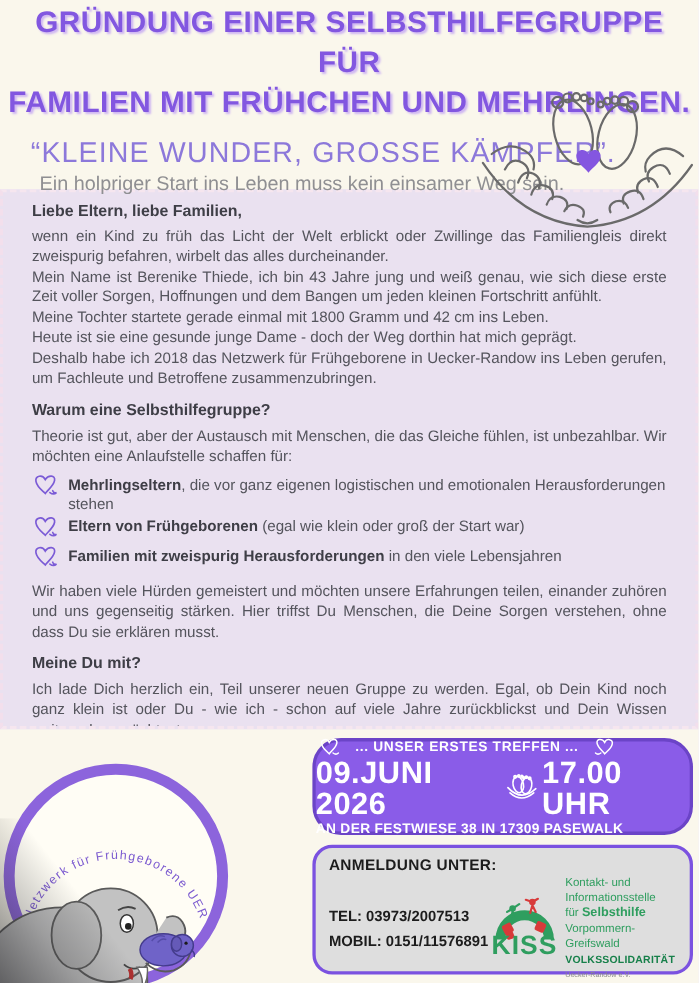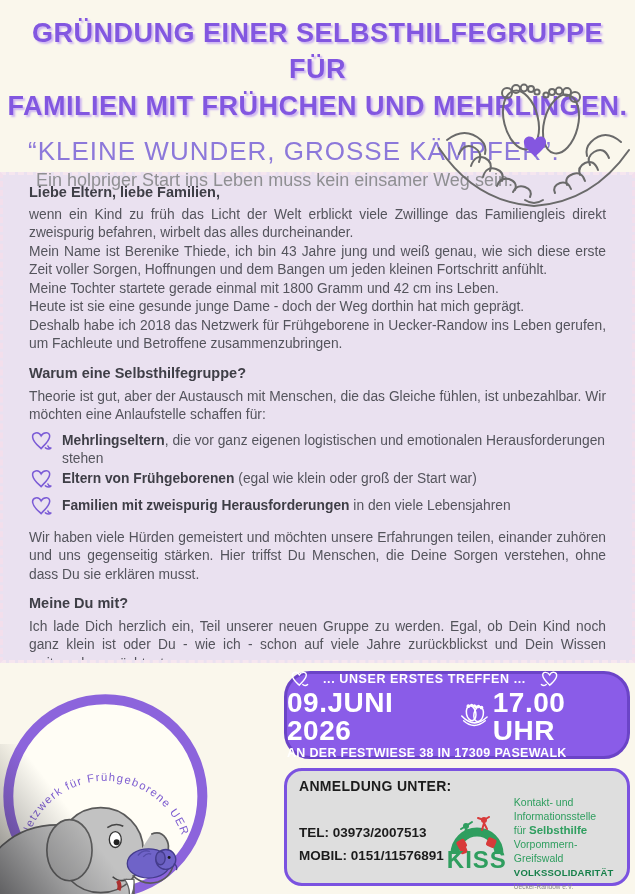--- a/index.html
+++ b/index.html
@@ -2,21 +2,21 @@
 <html><head>
 <meta charset="utf-8">
 <style>
   html,body{margin:0;padding:0;}
   .page{
     position:relative; width:635px; height:894px; overflow:hidden;
     background:#FAF7EC;
     font-family:"Liberation Sans", sans-serif;
   }
   
-  .header{position:relative; z-index:2; padding-top:15px;}
+  .header{position:relative; z-index:2; padding-top:2px;}
   .title{
     text-align:center; font-weight:800; font-size:27px; letter-spacing:.5px;
     color:#8257E0; line-height:1.35;
     text-shadow:2px 2px 2px #CDB4F2;
   }
   .quote{
     margin:12px 0 0 28px; font-size:26px; color:#8C78DA; letter-spacing:1px; font-weight:400;
   }
   .tagline{
     margin:3px 0 0 36px; font-size:18px; color:#8F8F92;
@@ -117,21 +117,21 @@
       <path d="M136 107 q-3 -8 -11 -6 q-8 3 -5 10"></path>
       <path d="M4 66 Q40 120 99 124 Q158 120 194 68"></path>
       <path d="M90 118 q9 6 18 0"></path>
     </g>
 
     <path d="M100 58 c-3 -6 -12 -4 -11 3 c1 6 8 10 11 14 c3 -4 10 -8 11 -14 c1 -7 -8 -9 -11 -3 z" fill="#8456E0" stroke="none"></path>
   </svg>
 
   <div class="panel">
     <div class="greeting">Liebe Eltern, liebe Familien,</div>
-    <p class="body-text">wenn ein Kind zu früh das Licht der Welt erblickt viele Zwillinge das Familiengleis direkt zweispurig befahren, wirbelt das alles durcheinander.</p>
+    <p class="body-text">wenn ein Kind zu früh das Licht der Welt erblickt oder Zwillinge das Familiengleis direkt zweispurig befahren, wirbelt das alles durcheinander.</p>
     <p class="body-text">Mein Name ist Berenike Thiede, ich bin 43 Jahre jung und weiß genau, wie sich diese erste Zeit voller Sorgen, Hoffnungen und dem Bangen um jeden kleinen Fortschritt anfühlt.</p>
     <p class="body-text">Meine Tochter startete gerade einmal mit 1800 Gramm und 42 cm ins Leben.</p>
     <p class="body-text">Heute ist sie eine gesunde junge Dame - doch der Weg dorthin hat mich geprägt.</p>
     <p class="body-text">Deshalb habe ich 2018 das Netzwerk für Frühgeborene in Uecker-Randow ins Leben gerufen, um Fachleute und Betroffene zusammenzubringen.</p>
 
     <div class="section-heading">Warum eine Selbsthilfegruppe?</div>
     <p class="body-text">Theorie ist gut, aber der Austausch mit Menschen, die das Gleiche fühlen, ist unbezahlbar. Wir möchten eine Anlaufstelle schaffen für:</p>
 
     <ul class="bullets">
       <li>

